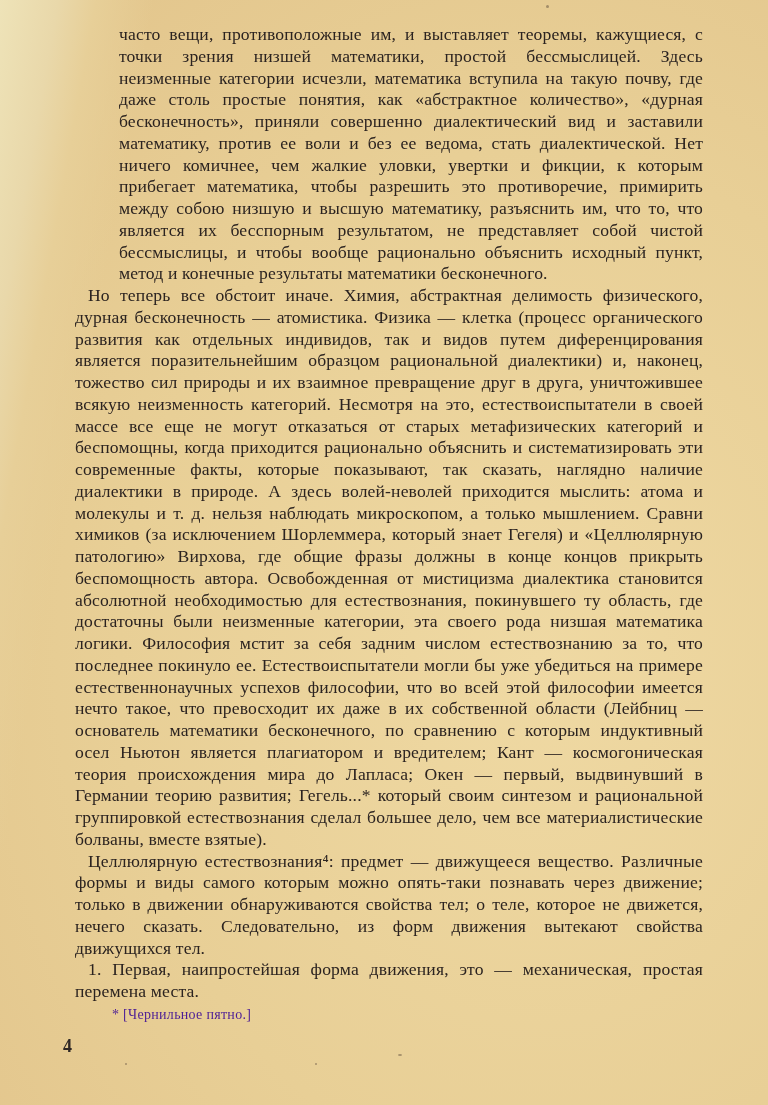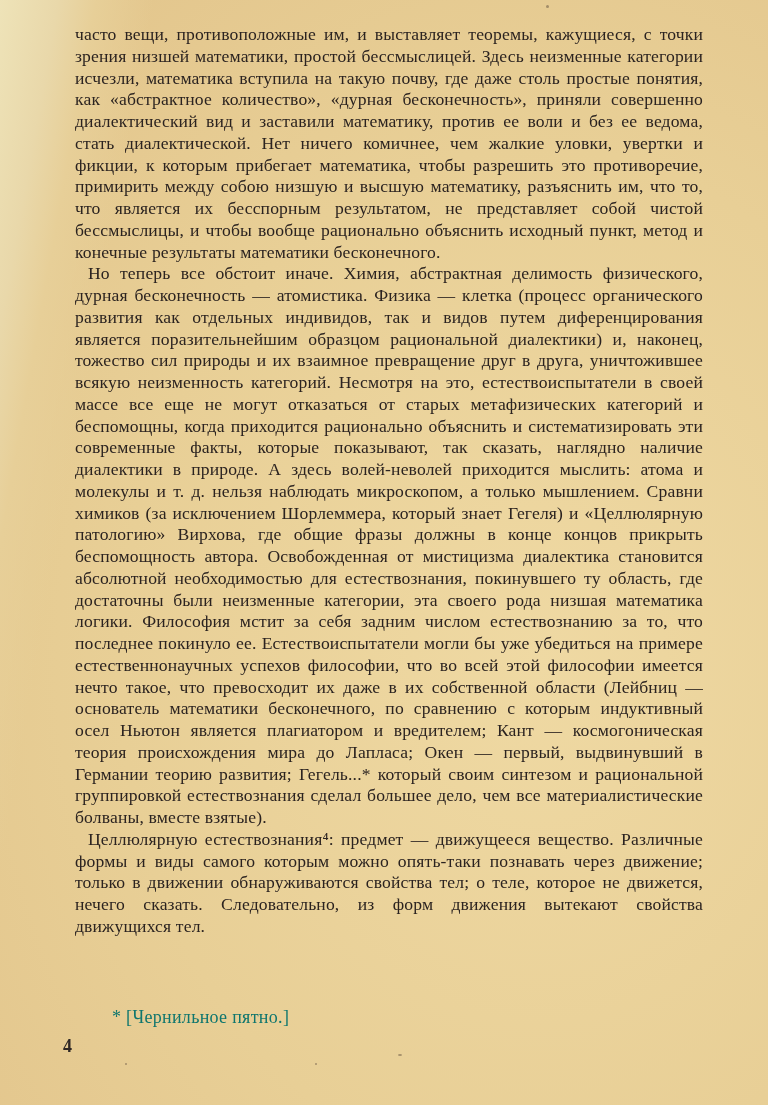--- a/index.html
+++ b/index.html
@@ -33,30 +33,31 @@
       text-align: justify;
       hyphens: manual;
       letter-spacing: 0.15px;
     }
     .para {
       margin: 0;
       text-indent: 13px;
     }
     .para.first {
       text-indent: 0;
+      margin-left: 44px;
     }
     .ital {
     }
     .footnote {
       position: absolute;
       left: 112px;
       top: 1007px;
       font-family: "Liberation Serif", "DejaVu Serif", serif;
-      font-size: 18px;
-      color: #0f766e;
+      font-size: 14px;
+      color: #4c1d95;
       letter-spacing: 0.3px;
     }
     .page-number {
       position: absolute;
       left: 63px;
       top: 1036px;
       font-family: "Liberation Serif", "DejaVu Serif", serif;
       font-size: 18px;
       font-weight: bold;
       color: #2e2724;
@@ -76,20 +77,23 @@
 <div class="text-column">
   <p class="para first">
     <span>часто вещи, противоположные им, и выставляет теоремы, кажущиеся, с точки зрения низшей математики, простой бессмыслицей. Здесь неизменные категории исчезли, математика вступила на такую почву, где даже столь простые понятия, как «абстрактное количество», «дурная бесконечность», приняли совершенно диалектический вид и заставили математику, против ее воли и без ее ведома, стать диалектической. Нет ничего комичнее, чем жалкие уловки, увертки и фикции, к которым прибегает математика, чтобы разрешить это противоречие, примирить между собою низшую и высшую математику, разъяснить им, что то, что является их бесспорным результатом, не представляет собой чистой бессмыслицы, и чтобы вообще рационально объяснить исходный пункт, метод и конечные результаты математики бесконечного.</span>
   </p>
   <p class="para">
     <span>Но теперь все обстоит иначе. Химия, абстрактная делимость физического, дурная бесконечность — атомистика. Физика — клетка (процесс органического развития как отдельных индивидов, так и видов путем диференцирования является поразительнейшим образцом рациональной диалектики) и, наконец, тожество сил природы и их взаимное превращение друг в друга, уничтожившее всякую неизменность категорий. Несмотря на это, естествоиспытатели в своей массе все еще не могут отказаться от старых метафизических категорий и беспомощны, когда приходится рационально объяснить и систематизировать эти современные факты, которые показывают, так сказать, наглядно наличие диалектики в природе. А здесь волей-неволей приходится </span><span class="ital">мыслить:</span><span> атома и молекулы и т. д. нельзя наблюдать микроскопом, а только мышлением. Сравни химиков (за исключением Шорлеммера, который знает Гегеля) и «Целлюлярную патологию» Вирхова, где общие фразы должны в конце концов прикрыть беспомощность автора. Освобожденная от мистицизма диалектика становится абсолютной необходимостью для естествознания, покинувшего ту область, где достаточны были неизменные категории, эта своего рода низшая математика логики. Философия мстит за себя задним числом естествознанию за то, что последнее покинуло ее. Естествоиспытатели могли бы уже убедиться на примере естественнонаучных успехов философии, что во всей этой философии имеется нечто такое, что превосходит их даже в их собственной области (Лейбниц — основатель математики бесконечного, по сравнению с которым индуктивный осел Ньютон является плагиатором и вредителем; Кант — космогоническая теория происхождения мира </span><span class="ital">до</span><span> Лапласа; Окен — первый, выдвинувший в Германии теорию развития; Гегель...* который своим синтезом и рациональной группировкой естествознания сделал большее дело, чем все материалистические болваны, вместе взятые).</span>
   </p>
   <p class="para">
     <span class="ital">Целлюлярную естествознания</span><span>⁴:</span><span> предмет — движущееся вещество. Различные формы и виды самого которым можно опять-таки познавать через движение; только в движении обнаруживаются свойства тел; о теле, которое не движется, нечего сказать. Следовательно, из форм движения вытекают свойства движущихся тел.</span>
   </p>
+  <p class="para">
+    <span>1. Первая, наипростейшая форма движения, это — механическая, простая перемена места.</span>
+  </p>
 </div>
 
 <div class="footnote">* [Чернильное пятно.]</div>
 <div class="page-number">4</div>
 
 <span class="speck" style="left:398px;top:1054px;width:4px;height:2px;"></span>
 <span class="speck" style="left:125px;top:1063px;width:2px;height:2px;"></span>
 <span class="speck" style="left:315px;top:1063px;width:2px;height:2px;"></span>
 <span class="speck" style="left:546px;top:5px;width:3px;height:3px;"></span>
 

